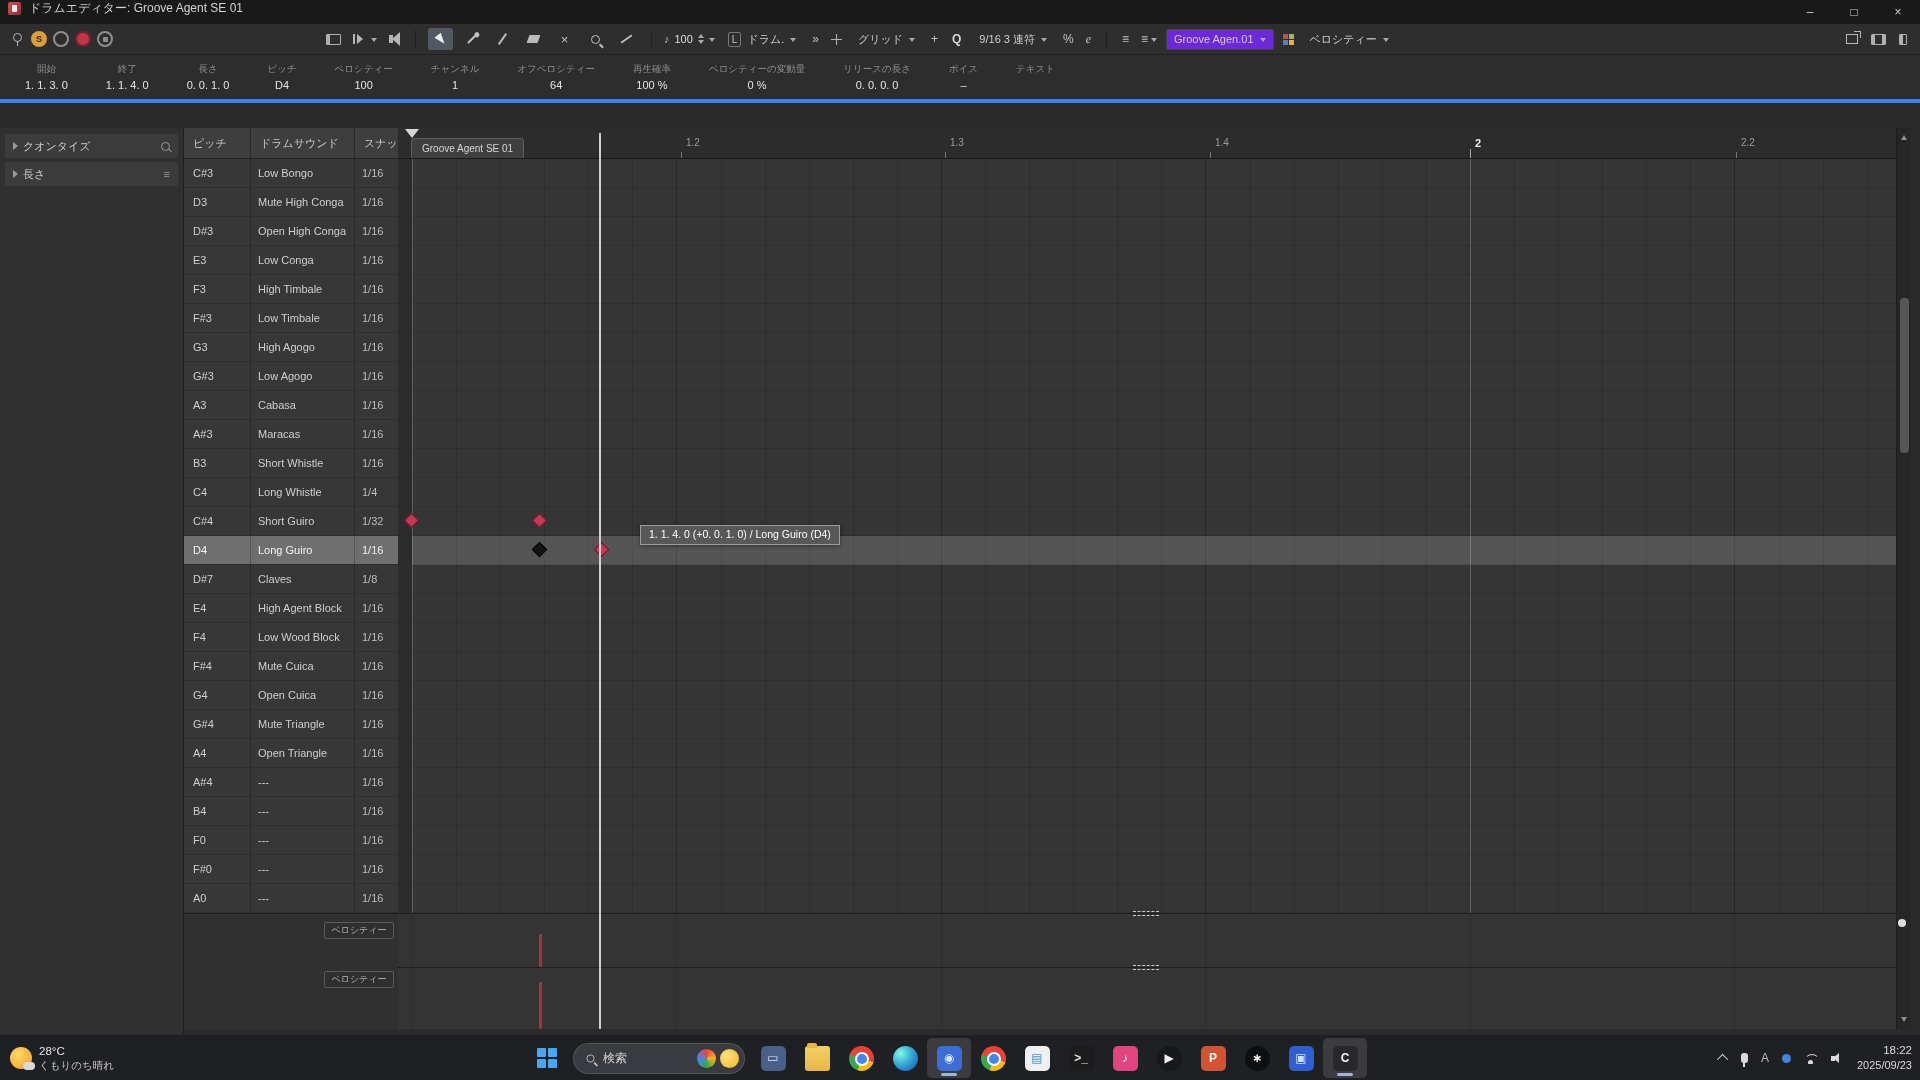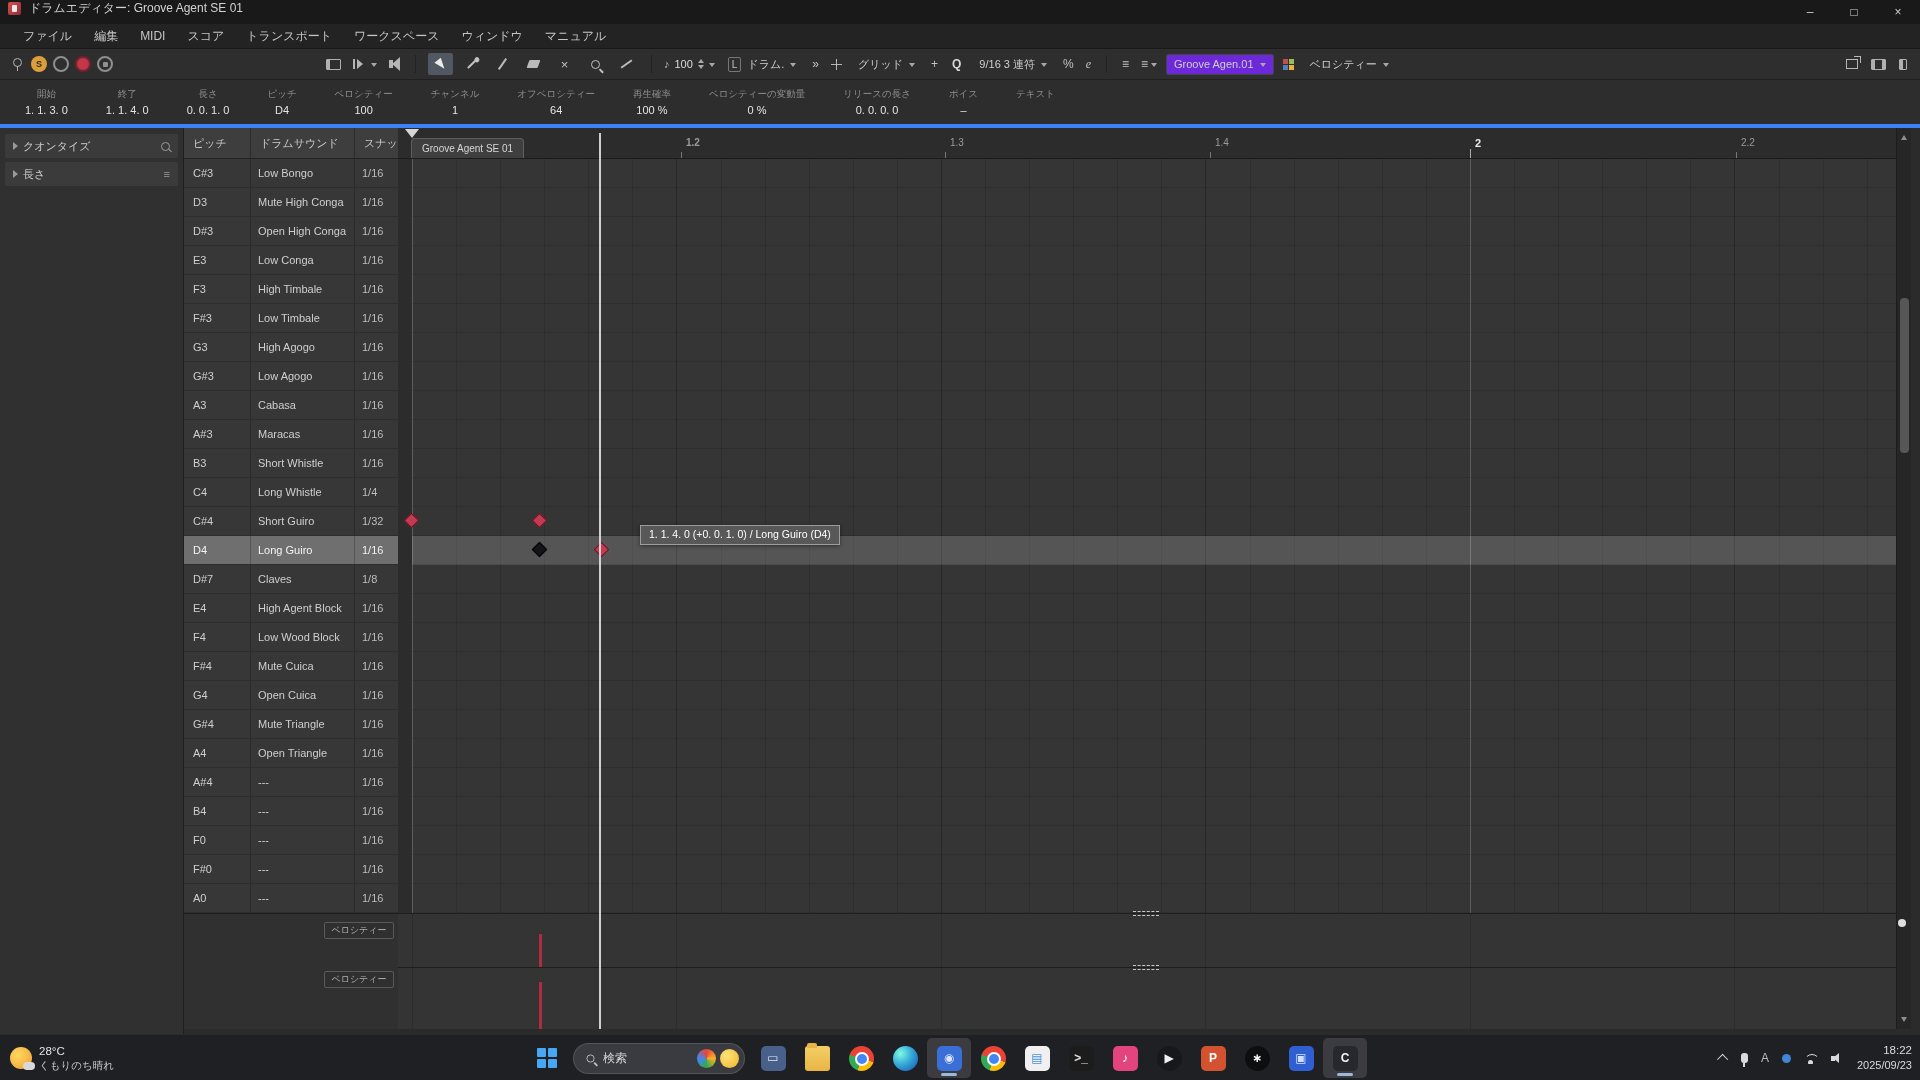--- a/index.html
+++ b/index.html
@@ -204,30 +204,20 @@
       <span class="app-icon"></span>
       <span class="tb-title">ドラムエディター: Groove Agent SE 01</span>
     </div>
     <div class="tb-controls">
       <span class="wc">–</span>
       <span class="wc">□</span>
       <span class="wc">×</span>
     </div>
   </header>
 
-  <nav class="menubar">
-      <div class="menu-item">ファイル</div>
-      <div class="menu-item">編集</div>
-      <div class="menu-item">MIDI</div>
-      <div class="menu-item">スコア</div>
-      <div class="menu-item">トランスポート</div>
-      <div class="menu-item">ワークスペース</div>
-      <div class="menu-item">ウィンドウ</div>
-      <div class="menu-item">マニュアル</div>
-    </nav>
 
   <div class="toolbar">
     <span class="tbtn">
         <i class="i-pin"></i>
       </span>
     <span class="c-btn solo">S</span>
     <span class="c-btn ring"></span>
     <span class="c-btn rec"></span>
     <span class="c-btn ring2"></span>
     <span class="spacer200"></span>
@@ -404,21 +394,21 @@
 
     <div class="dl-header">
       <div class="dlh c1">ピッチ</div>
       <div class="dlh c2">ドラムサウンド</div>
       <div class="dlh c3">スナップ</div>
     </div>
 
     <div class="ruler">
       <div class="part-marker"></div>
       <div class="ruler-tab">Groove Agent SE 01</div>
-    <div class="tick" style="left: 283px; font-weight: bold;">1.2</div>
+    <div class="tick" style="left: 283px;">1.2</div>
         <div class="tick" style="left: 547px;">1.3</div>
         <div class="tick" style="left: 812px;">1.4</div>
         <div class="tick bar" style="left: 1072px;">2</div>
         <div class="tick" style="left: 1338px;">2.2</div>
       </div>
 
     <div class="dl-rows">
         <div class="dl-row">
           <div class="dl-cell pitch">C#3</div>
           <div class="dl-cell sound">Low Bongo</div>

